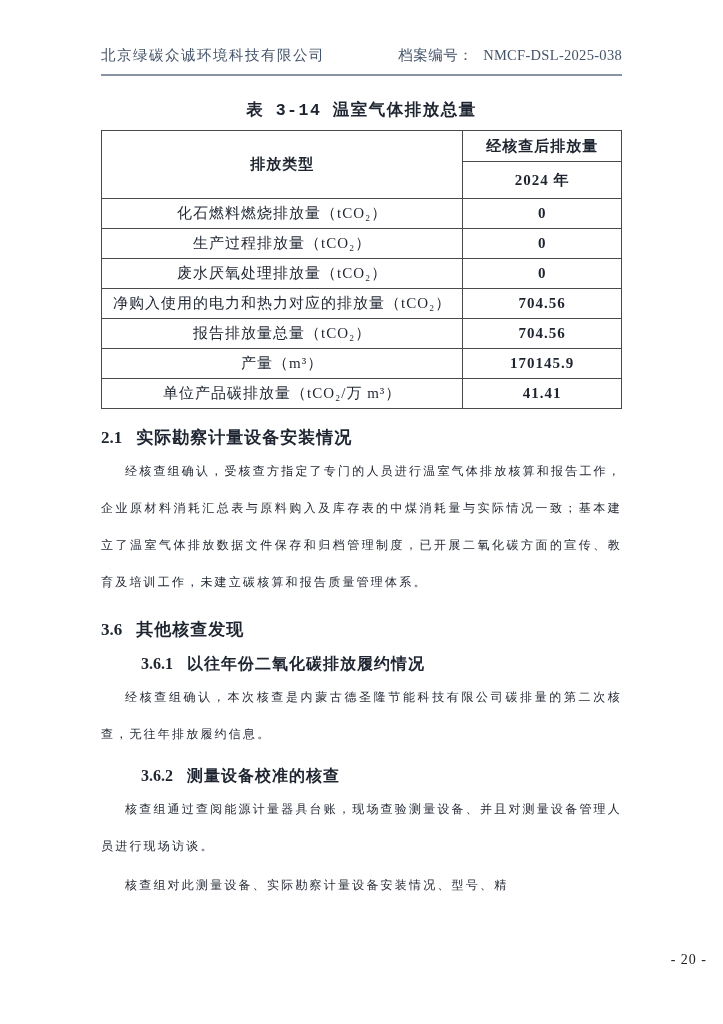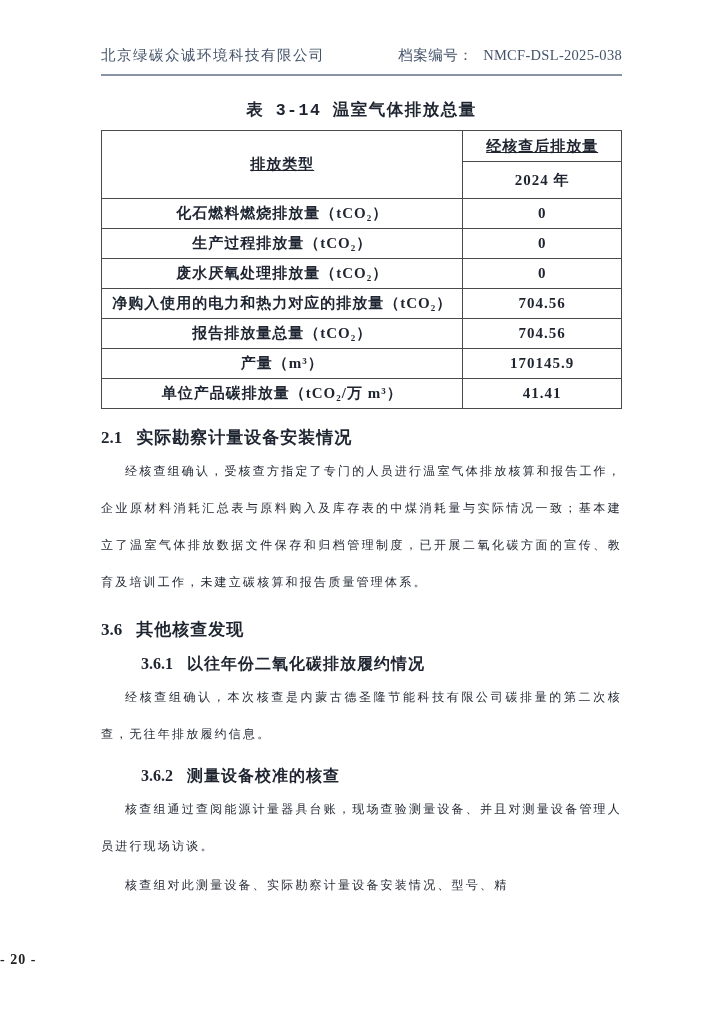--- a/index.html
+++ b/index.html
@@ -50,24 +50,24 @@
   table.emissions th, table.emissions td {
     border: 1px solid #4a4a4a;
     text-align: center;
     vertical-align: middle;
     letter-spacing: 1px;
     padding: 0 4px;
   }
   table.emissions col.c-type { width: 69.5%; }
   table.emissions col.c-val  { width: 30.5%; }
   table.emissions thead th { font-weight: bold; }
-  tr.hrow1 th { height: 31px; text-decoration: underline; }
+  tr.hrow1 th { height: 31px; }
   tr.hrow2 th { height: 37px; }
   table.emissions tbody td { height: 30px; font-weight: 600; }
-  table.emissions tbody td.lbl { font-weight: 700; }
+  table.emissions tbody td.lbl { font-weight: 400; }
 
   
   .h2 {
     font-weight: bold;
     font-size: 17px;
     letter-spacing: 1px;
     margin-top: 17px;
     margin-bottom: 4px;
   }
   .h3 {
@@ -86,26 +86,25 @@
     text-align: justify;
     text-align-last: left;
     text-indent: 2em;
     margin-top: 2px;
   }
 
   
   .doc-footer {
     position: absolute;
     bottom: 56px;
-    left: 0; right: 0;
-    text-align: left;
+    left: 0; right: 16px;
+    text-align: right;
     font-size: 14px;
     color: #222;
     letter-spacing: 1px;
-    font-weight: bold;
   }
 </style>
 </head>
 <body>
 
 <div class="page">
 
   <div class="doc-header">
     <span class="company">北京绿碳众诚环境科技有限公司</span>
     <span class="file-no">

